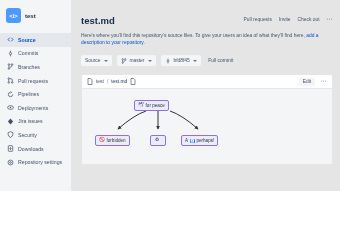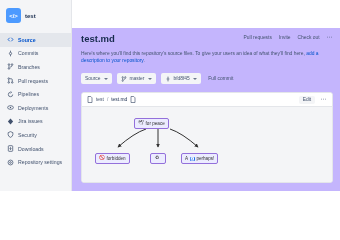--- a/index.html
+++ b/index.html
@@ -37,21 +37,21 @@
   .nav-item {
     display: flex; align-items: center; gap: 4px;
     height: 13.6px; padding-left: 7px;
     font-size: 5.2px; color: #42526E; white-space: nowrap;
   }
   .nav-item.active { background: #E4E7EC; color: #0052CC; font-weight: bold; }
   .nav-ico { width: 7px; height: 7px; flex: 0 0 7px; display:block; }
   .nav-ico svg { width: 7px; height: 7px; display: block; }
 
   
-  .main { flex: 1; height: 191px; padding: 5px 7px 0 9px; background:#c4b5fd; overflow:hidden;margin-top:28px; }
+  .main { flex: 1; height: 191px; padding: 15px 7px 0 9px; background:#e5e5e5; overflow:hidden; }
   .main-top { display: flex; align-items: flex-start; justify-content: space-between; }
   .page-title { font-size: 9.5px; color: #172B4D; font-weight: bold; line-height: 11px; }
   .top-actions { display: flex; align-items: center; gap: 7px; padding-top: 2px; }
   .top-action { font-size: 4.9px; color: #42526E; white-space: nowrap; }
   .top-more { font-size: 6px; color: #42526E; letter-spacing: .4px; line-height: 5px; }
 
   .desc { margin-top: 6px; font-size: 4.9px; line-height: 7.4px; color: #42526E; max-width: 258px; }
   .desc a { color: #0052CC; text-decoration: none; }
 
   

